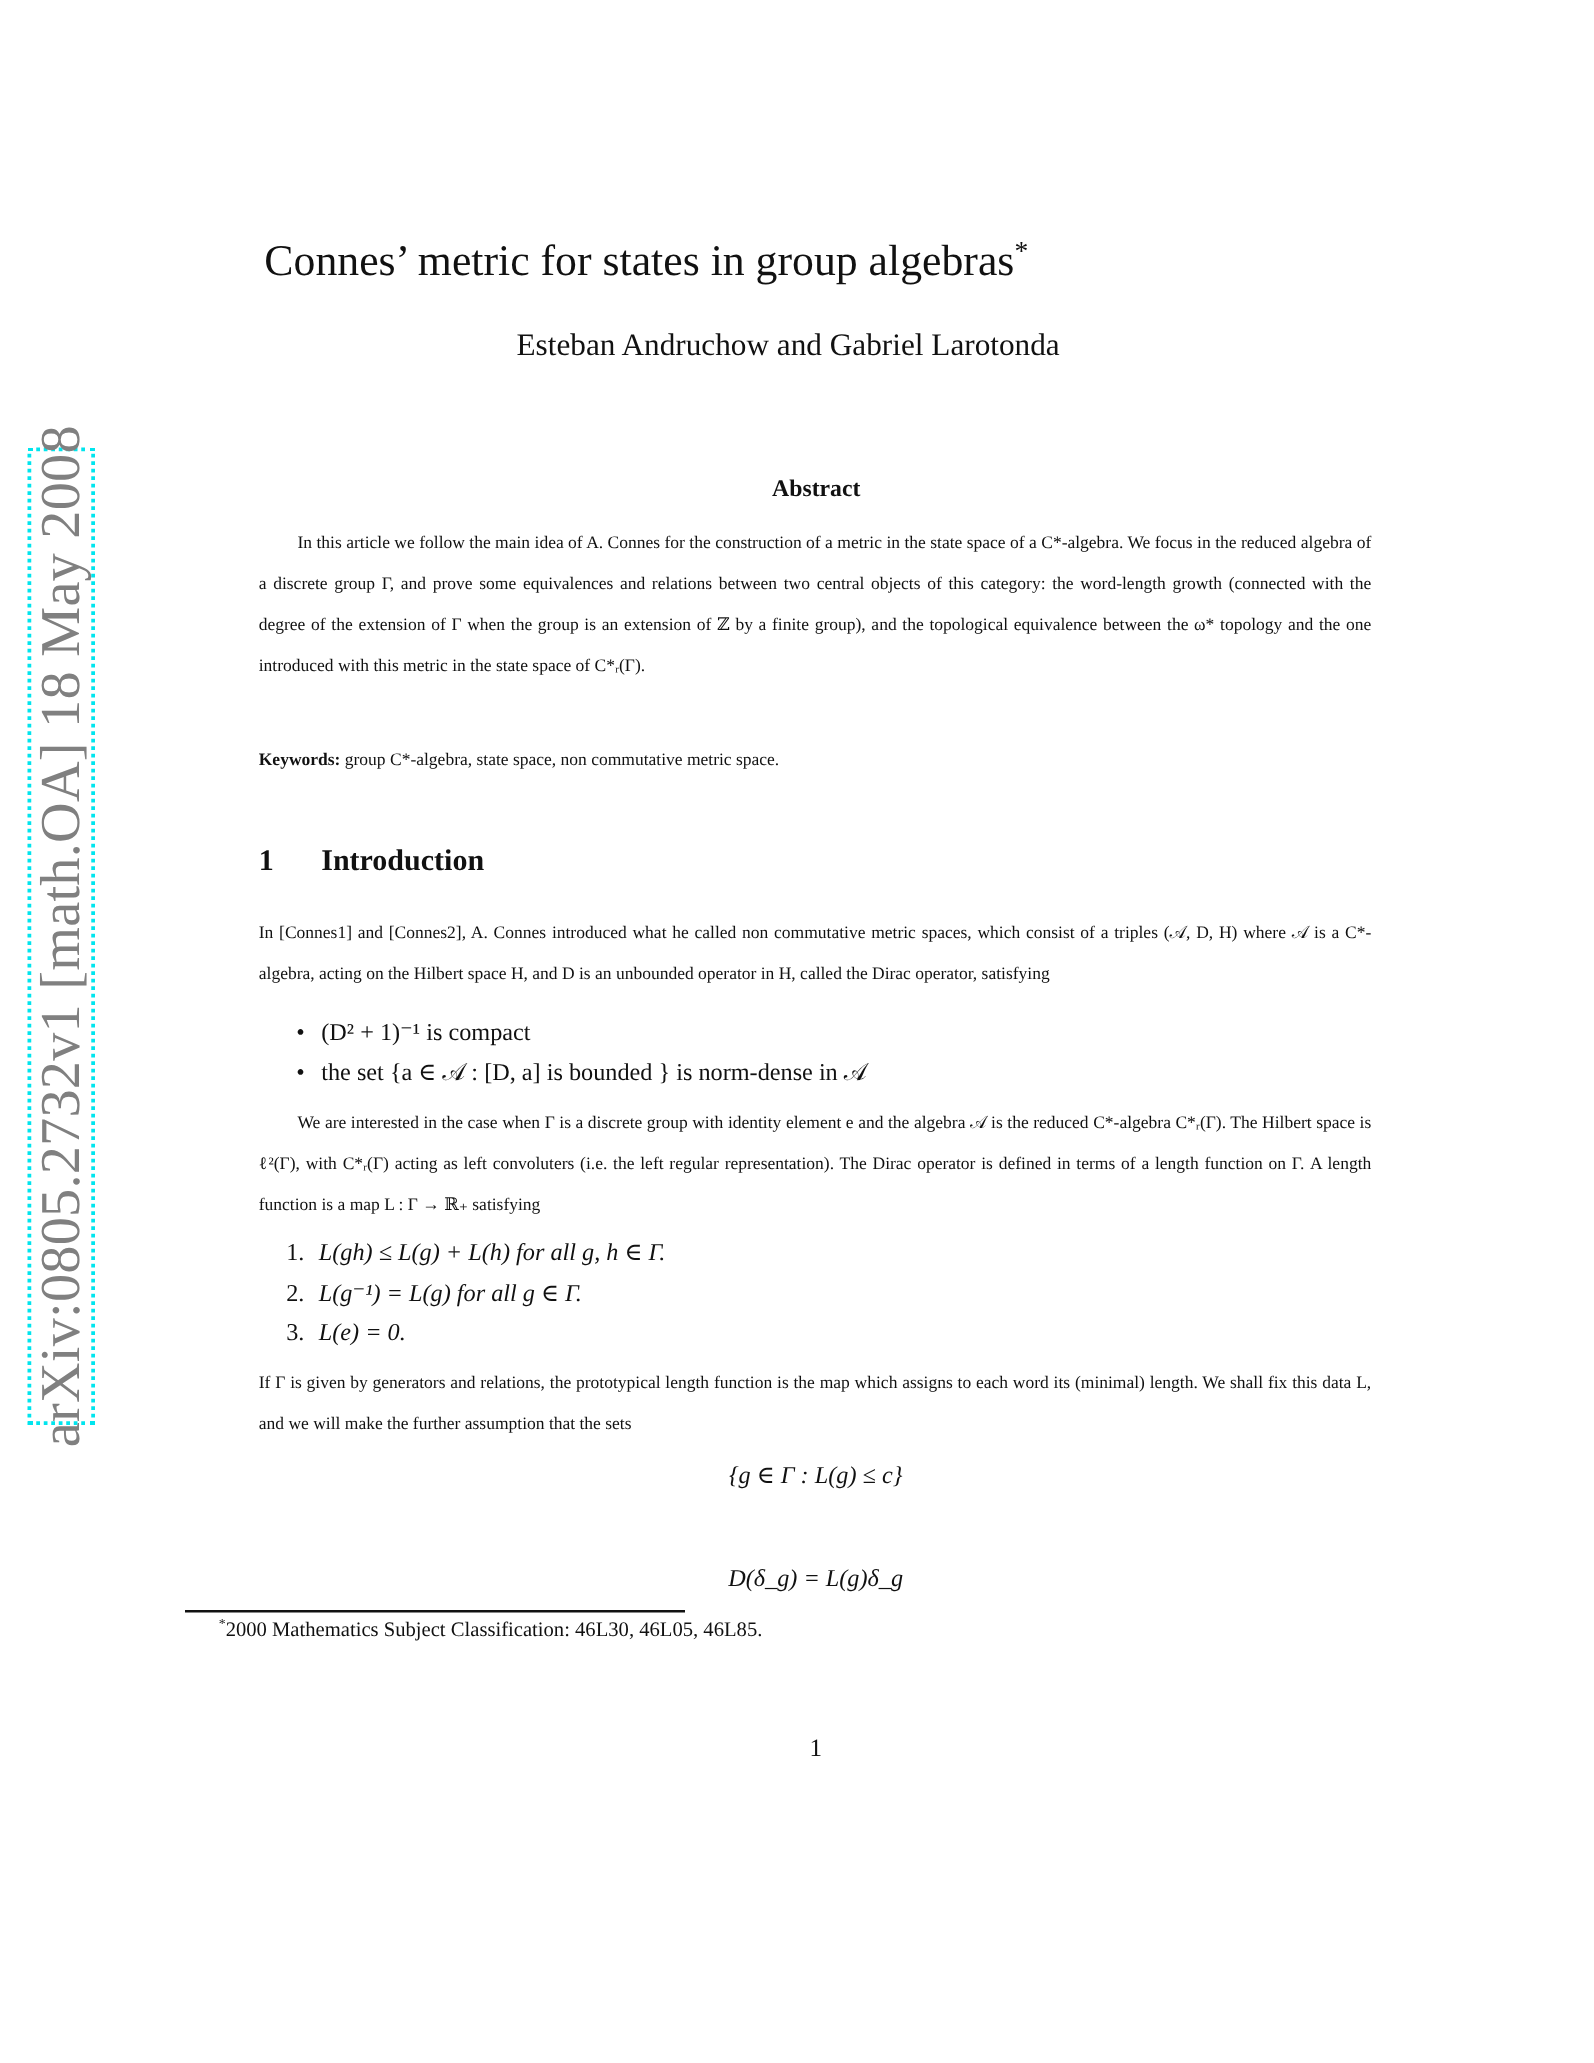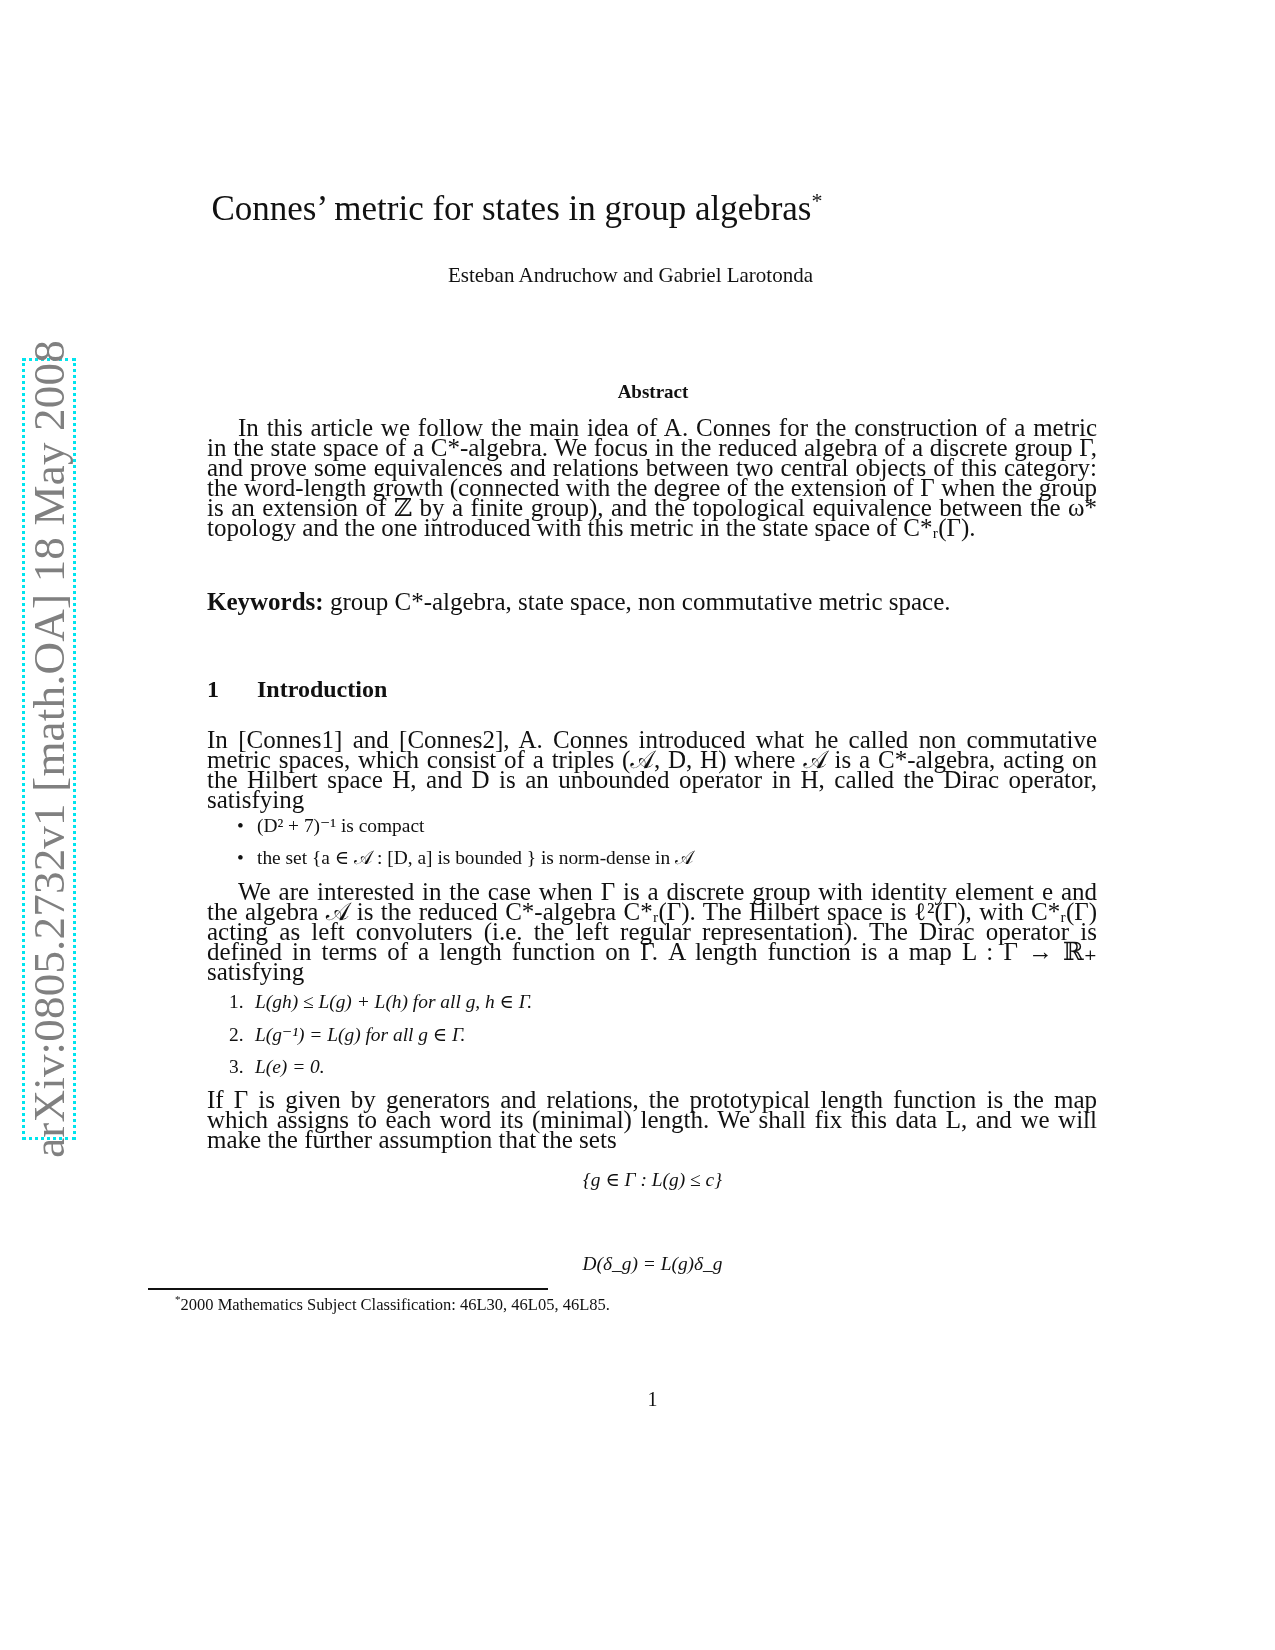--- a/index.html
+++ b/index.html
@@ -22,30 +22,30 @@
     line-height: 1;
   }
 
   .title {
     position: absolute; left: 0; width: 1034px; top: 188px; text-align: center;
     font-size: 35px; font-weight: normal;
   }
   .title sup { font-size: 22px; vertical-align: 12px; }
   .authors {
     position: absolute; left: 0; width: 1261px; top: 263px; text-align: center;
-    font-size: 21px;
+    font-size: 25px;
   }
 
   .abstract-heading {
     position: absolute; left: 0; width: 1306px; top: 381px; text-align: center;
     font-size: 19px; font-weight: bold;
   }
   .block {
     position: absolute; left: 207px; width: 890px;
-    font-size: 25px; line-height: 20px; text-align: justify;
+    font-size: 14px; line-height: 33px; text-align: justify;
   }
   .abstract-body { top: 418px; text-indent: 31px; }
   .keywords { top: 592px; }
   .keywords b { font-weight: bold; }
 
   .section-heading {
     position: absolute; left: 207px; top: 676px; font-size: 24px; font-weight: bold;
   }
   .section-heading .num { display: inline-block; width: 50px; }
 
@@ -95,21 +95,21 @@
   <div class="abstract-heading">Abstract</div>
   <div class="block abstract-body">In this article we follow the main idea of A. Connes for the construction of a metric in the state space of a C*-algebra. We focus in the reduced algebra of a discrete group Γ, and prove some equivalences and relations between two central objects of this category: the word-length growth (connected with the degree of the extension of Γ when the group is an extension of ℤ by a finite group), and the topological equivalence between the ω* topology and the one introduced with this metric in the state space of C*ᵣ(Γ).</div>
 
   <div class="block keywords"><b>Keywords:</b> <span>group C*-algebra, state space, non commutative metric space.</span></div>
 
   <div class="section-heading"><span class="num">1</span><span>Introduction</span></div>
 
   <div class="block intro-p1">In [Connes1] and [Connes2], A. Connes introduced what he called non commutative metric spaces, which consist of a triples (𝒜, D, H) where 𝒜 is a C*-algebra, acting on the Hilbert space H, and D is an unbounded operator in H, called the Dirac operator, satisfying</div>
 
   <div class="bullets">
-    <div class="bullet-item" style="top:814px; position:fixed; left:237px;"><span class="dot">•</span><span>(D² + 7)⁻¹ is compact</span></div>
+    <div class="bullet-item" style="top:814px; position:fixed; left:237px;"><span class="dot">•</span><span>(D² + 1)⁻¹ is compact</span></div>
     <div class="bullet-item" style="top:846px; position:fixed; left:237px;"><span class="dot">•</span><span>the set {a ∈ 𝒜 : [D, a] is bounded } is norm-dense in 𝒜</span></div>
   </div>
 
   <div class="block intro-p2">We are interested in the case when Γ is a discrete group with identity element e and the algebra 𝒜 is the reduced C*-algebra C*ᵣ(Γ). The Hilbert space is ℓ²(Γ), with C*ᵣ(Γ) acting as left convoluters (i.e. the left regular representation). The Dirac operator is defined in terms of a length function on Γ. A length function is a map L : Γ → ℝ₊ satisfying</div>
 
   <div class="enum">
     <div class="enum-item" style="position:fixed; left:229px; top:990px;"><span class="n">1.</span><i>L(gh) ≤ L(g) + L(h) for all g, h ∈ Γ.</i></div>
     <div class="enum-item" style="position:fixed; left:229px; top:1023px;"><span class="n">2.</span><i>L(g⁻¹) = L(g) for all g ∈ Γ.</i></div>
     <div class="enum-item" style="position:fixed; left:229px; top:1056px;"><span class="n">3.</span><i>L(e) = 0.</i></div>
   </div>

